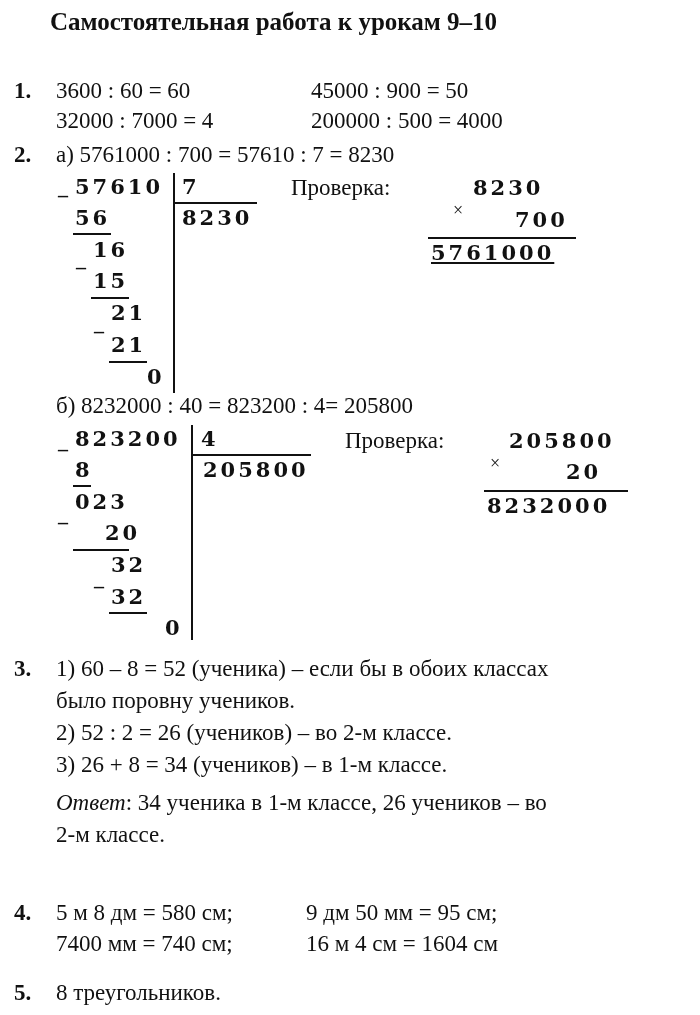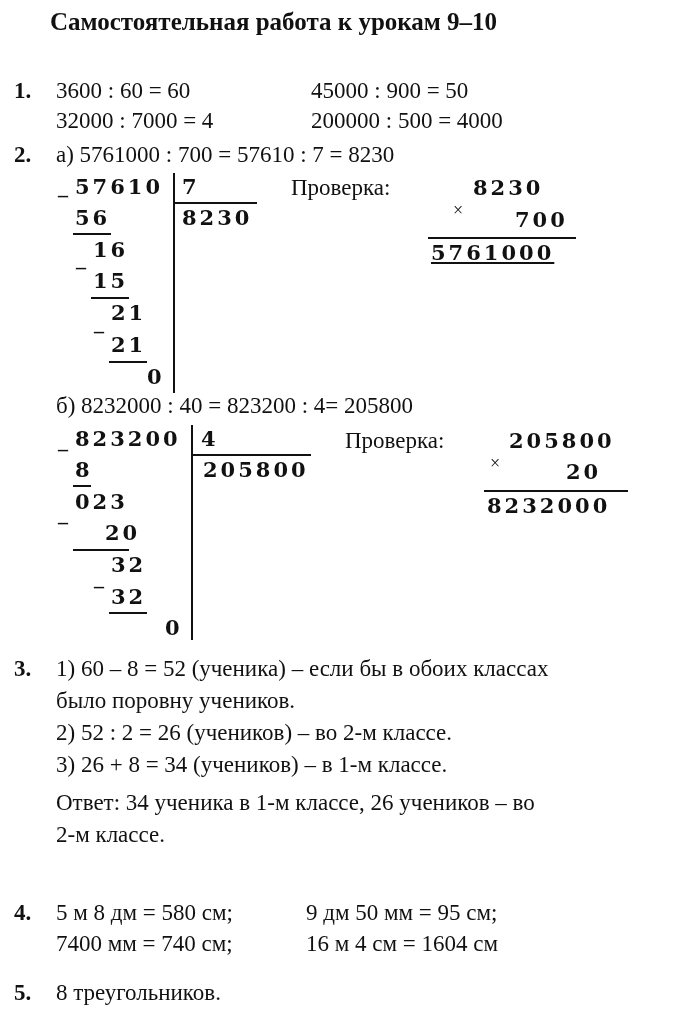--- a/index.html
+++ b/index.html
@@ -10,21 +10,21 @@
   }
   .abs { position: absolute; white-space: pre; }
   .title { left: 50px; top: 8px; font-size: 25px; font-weight: bold; }
   .num { font-weight: bold; font-size: 23px; }
   .t { font-size: 23px; }
   .dig { font-family: "DejaVu Serif", serif; font-weight: bold; font-size: 21px; letter-spacing: 3px; }
   .hline { position: absolute; height: 0; border-top: 2px solid #111; }
   .vline { position: absolute; width: 0; border-left: 2px solid #111; }
   .minus { position: absolute; font-size: 20px; font-weight: bold; }
   .times { position: absolute; font-size: 18px; }
-  .italic { }
+  .italic { font-style: italic; }
 </style>
 </head>
 <body>
 
 <div class="abs title">Самостоятельная работа к урокам 9–10</div>
 
 <div>
   <div class="abs num" style="left:14px;top:78px;">1.</div>
   <div class="abs t" style="left:56px;top:78px;">3600 : 60 = 60</div>
   <div class="abs t" style="left:311px;top:78px;">45000 : 900 = 50</div>

